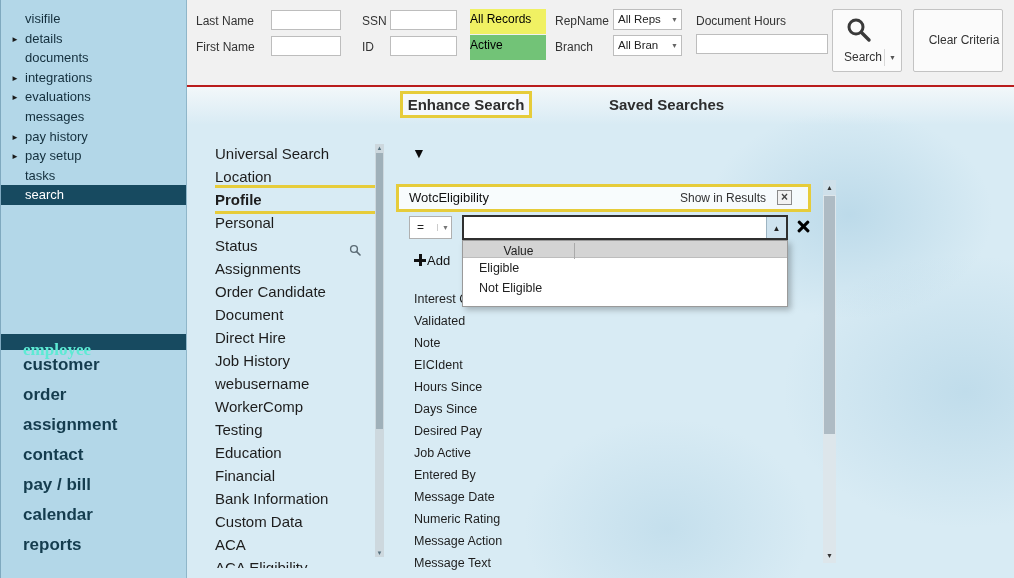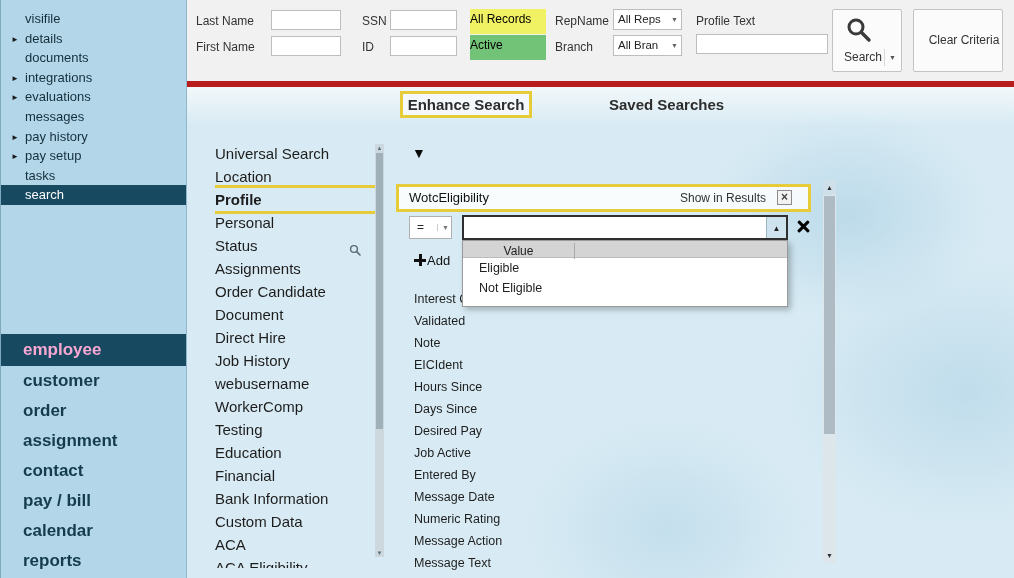--- a/index.html
+++ b/index.html
@@ -7,24 +7,24 @@
   #app{position:relative;width:1014px;height:578px;overflow:hidden;background:#fff;border-left:1px solid #7fa9bf;}
 
   
   #sidebar{position:absolute;left:0;top:0;width:186px;height:578px;background:#b3d7e8;border-right:1px solid #8fb6c9;}
   .nav-top{position:absolute;top:9px;left:0;width:100%;}
   .nav-item{position:relative;height:19.6px;line-height:19.6px;font-size:13px;color:#142f3d;padding-left:24px;cursor:pointer;white-space:nowrap;}
   .nav-item .arrow-icon{position:absolute;left:10px;top:1px;font-size:8px;color:#1a1a1a;}
   .nav-item.selected{background:#174a60;color:#fff;}
   .nav-bottom{position:absolute;top:334px;left:0;width:100%;}
   .section-item{height:30px;line-height:30px;font-size:17px;font-weight:bold;color:#143c4e;padding-left:22px;cursor:pointer;white-space:nowrap;}
-  .section-item.selected{background:#174a60;color:#f9a8d4;height:32px;line-height:31px;}
-
-  
-  #topbar{position:absolute;left:186px;top:0;width:828px;height:87px;background:#f1f1f1;border-bottom:6px solid #b91c1c;font-size:12px;color:#333;}
+  .section-item.selected{background:#174a60;color:#5eead4;height:16px;line-height:31px;font-family:Liberation Serif, serif;}
+
+  
+  #topbar{position:absolute;left:186px;top:0;width:828px;height:87px;background:#f1f1f1;border-bottom:2px solid #b91c1c;font-size:12px;color:#333;}
   .tb-label{position:absolute;white-space:nowrap;font-size:12px;color:#333;}
   .txt{position:absolute;height:20px;border:1px solid #bdbdbd;background:#fff;font:12px "Liberation Sans",sans-serif;padding:0 4px;outline:none;}
   .flag-btn{position:absolute;width:76px;height:25px;line-height:21px;text-align:left;font-size:12px;color:#000000;cursor:pointer;}
   #all-records{left:283px;top:9px;background:#f0f163;}
   #active{left:283px;top:35px;background:#72c377;}
   .select{position:absolute;width:69px;height:21px;background:#fff;border:1px solid #bdbdbd;cursor:pointer;overflow:hidden;}
   #rep-select{left:426px;top:9px;}
   #branch-select{left:426px;top:35px;}
   .select-val{position:absolute;left:4px;top:0;line-height:19px;font-size:11.5px;color:#222;white-space:nowrap;}
   .select-arrow{position:absolute;right:3px;top:6px;font-size:7px;color:#666;}
@@ -147,21 +147,21 @@
     <div class="select" id="rep-select">
       <span class="select-val">All Reps</span>
       <span class="select-arrow">▼</span>
     </div>
     <span class="tb-label" style="left:368px;top:40px;">Branch</span>
     <div class="select" id="branch-select">
       <span class="select-val">All Bran</span>
       <span class="select-arrow">▼</span>
     </div>
 
-    <span class="tb-label" style="left:509px;top:14px;">Profile Text</span>
+    <span class="tb-label" style="left:509px;top:14px;">Document Hours</span>
     <input class="txt" style="left: 509px; top: 34px; width: 132px;" value="">
 
     <div class="big-btn" id="search-btn">
       <span class="mag-icon">
         <svg width="26" height="26" viewBox="0 0 26 26">
             <circle cx="10" cy="10" r="7" fill="none" stroke="#3a3a3a" stroke-width="3"></circle>
             <line x1="15.5" y1="15.5" x2="23" y2="23" stroke="#3a3a3a" stroke-width="3.4" stroke-linecap="round"></line>
           </svg>
       </span>
       <span class="btn-search-label">Search</span>

